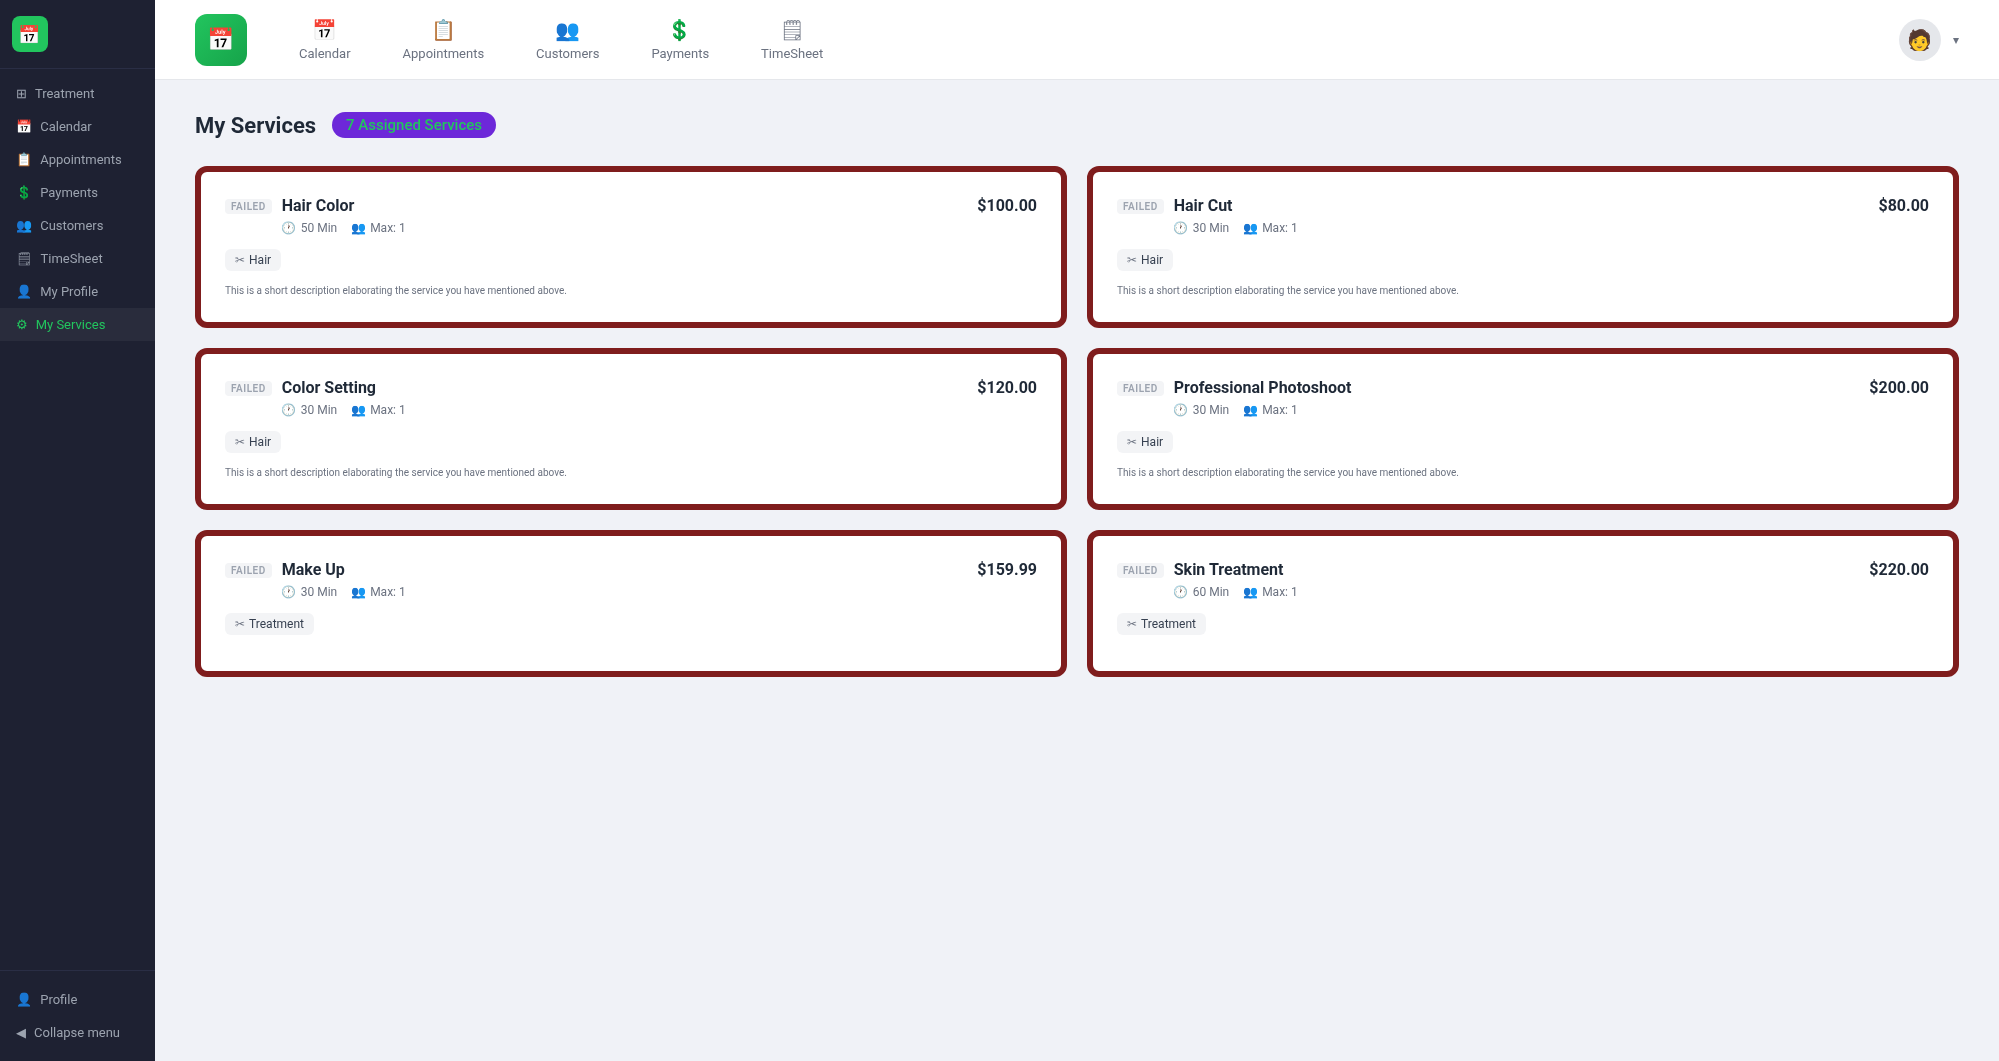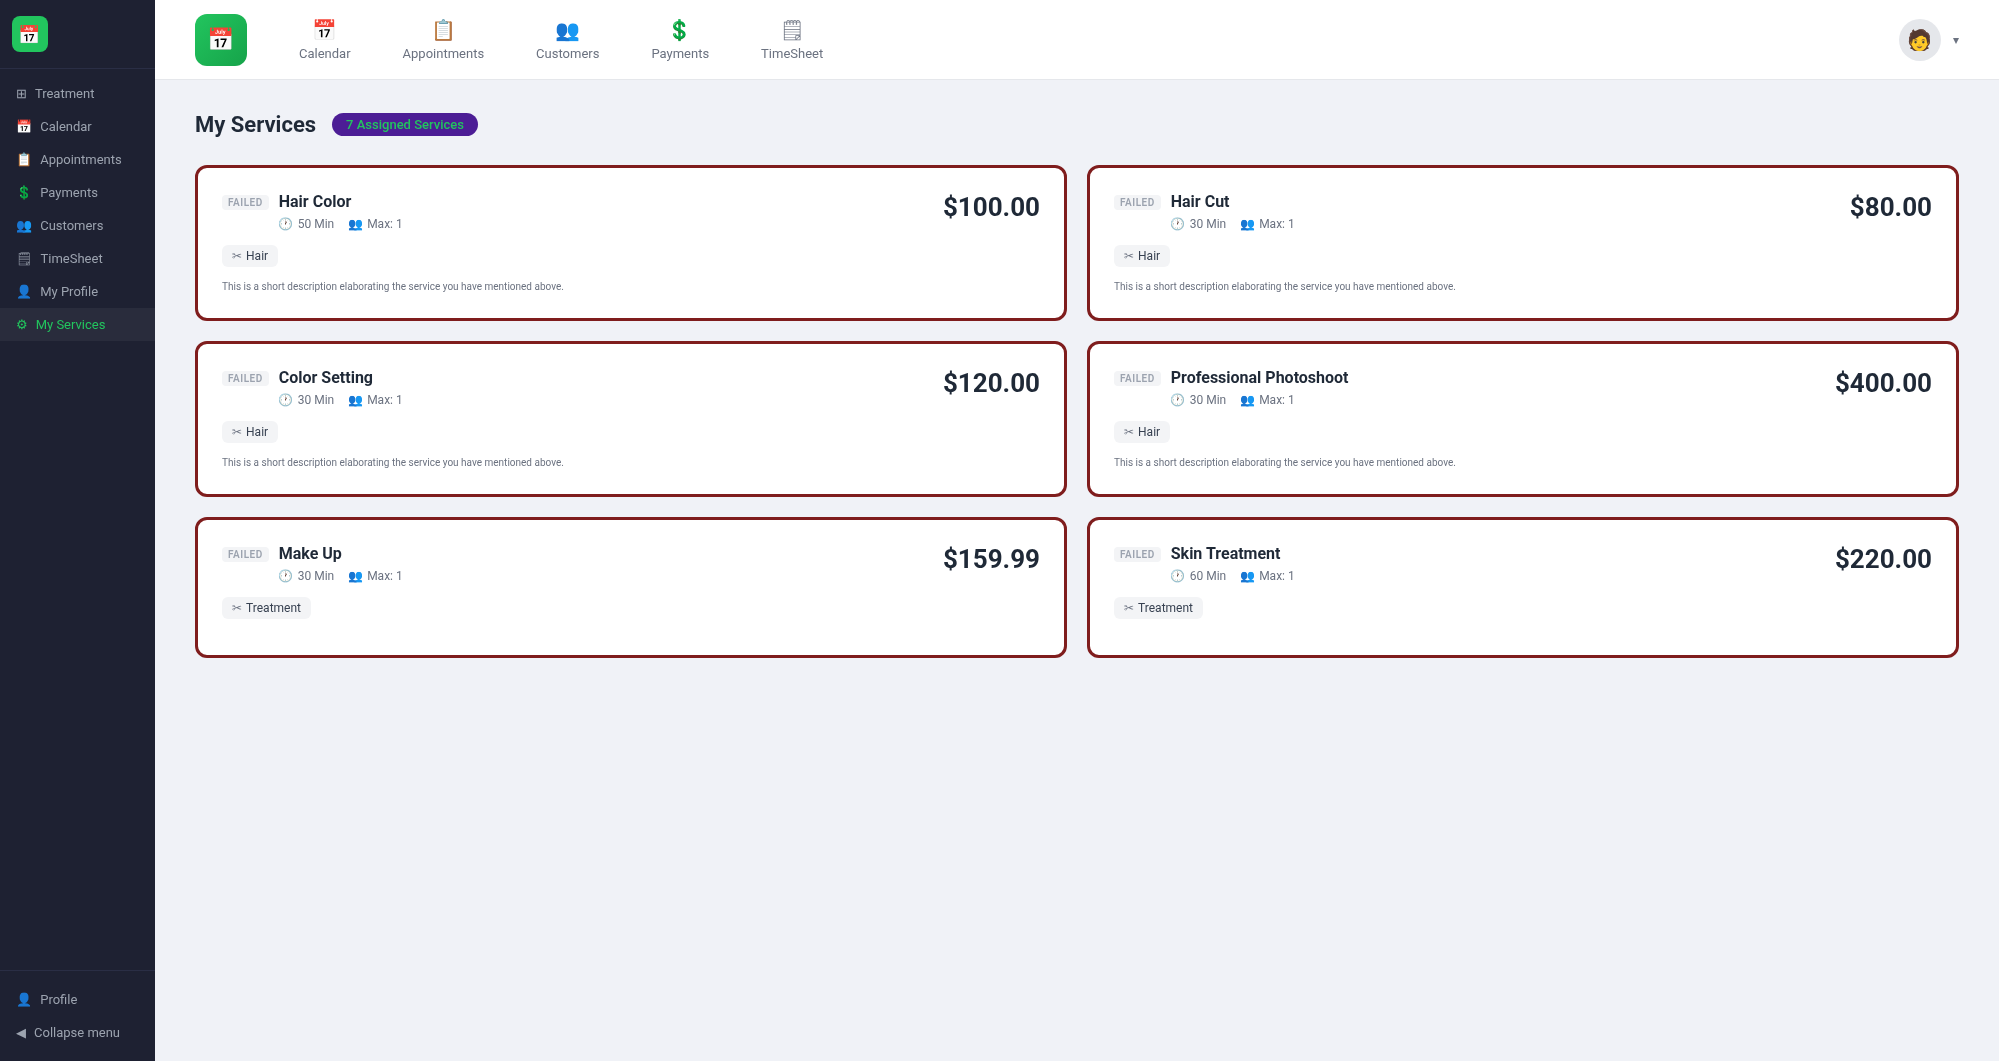--- a/index.html
+++ b/index.html
@@ -94,62 +94,62 @@
       background: #f0f2f7;
     }
 
     
     .page-header {
       display: flex; align-items: center; gap: 16px;
       margin-bottom: 28px;
     }
     .page-title { font-size: 22px; font-weight: 700; color: #1f2937; }
     .badge {
-      background: #4c1d95;
+      background: #6d28d9;
       color: #22c55e;
       border-radius: 20px;
       padding: 4px 14px;
-      font-size: 13px;
+      font-size: 15px;
       font-weight: 500;
     }
 
     
     .services-grid {
       display: grid;
       grid-template-columns: 1fr 1fr;
       gap: 20px;
     }
 
     
     .service-card {
       background: #fff;
       border-radius: 12px;
       padding: 24px;
-      border: 3px solid #7f1d1d;
+      border: 6px solid #7f1d1d;
     }
     .card-top {
       display: flex; align-items: flex-start; justify-content: space-between;
       margin-bottom: 14px;
     }
     .card-left { display: flex; align-items: flex-start; gap: 10px; }
     .failed-badge {
       font-size: 10px;
       font-weight: 600;
       color: #9ca3af;
       background: #f3f4f6;
       border-radius: 4px;
       padding: 2px 6px;
       margin-top: 3px;
       letter-spacing: 0.05em;
     }
     .card-info { }
     .card-title { font-size: 16px; font-weight: 700; color: #1f2937; margin-bottom: 6px; }
     .card-meta { display: flex; align-items: center; gap: 14px; color: #6b7280; font-size: 12px; }
     .card-meta span { display: flex; align-items: center; gap: 4px; }
-    .card-price { font-size: 26px; font-weight: 700; color: #1f2937; white-space: nowrap; }
+    .card-price { font-size: 16px; font-weight: 700; color: #1f2937; white-space: nowrap; }
     .card-tag {
       display: inline-flex; align-items: center; gap: 4px;
       background: #f3f4f6;
       border-radius: 6px;
       padding: 4px 10px;
       font-size: 12px;
       color: #374151;
       margin-bottom: 12px;
     }
     .card-desc { font-size: 10px; color: #6b7280; line-height: 1.5; }
@@ -316,21 +316,21 @@
         <div class="card-left">
           <span class="failed-badge">FAILED</span>
           <div class="card-info">
             <div class="card-title">Professional Photoshoot</div>
             <div class="card-meta">
               <span><span>🕐</span> 30 Min</span>
               <span><span>👥</span> Max: 1</span>
             </div>
           </div>
         </div>
-        <div class="card-price">$400.00</div>
+        <div class="card-price">$200.00</div>
       </div>
       <div class="card-tag">
         <span class="tag-icon">✂</span>
         <span>Hair</span>
       </div>
       <div class="card-desc">This is a short description elaborating the service you have mentioned above.</div>
     </div>
         <div class="service-card">
       <div class="card-top">
         <div class="card-left">

